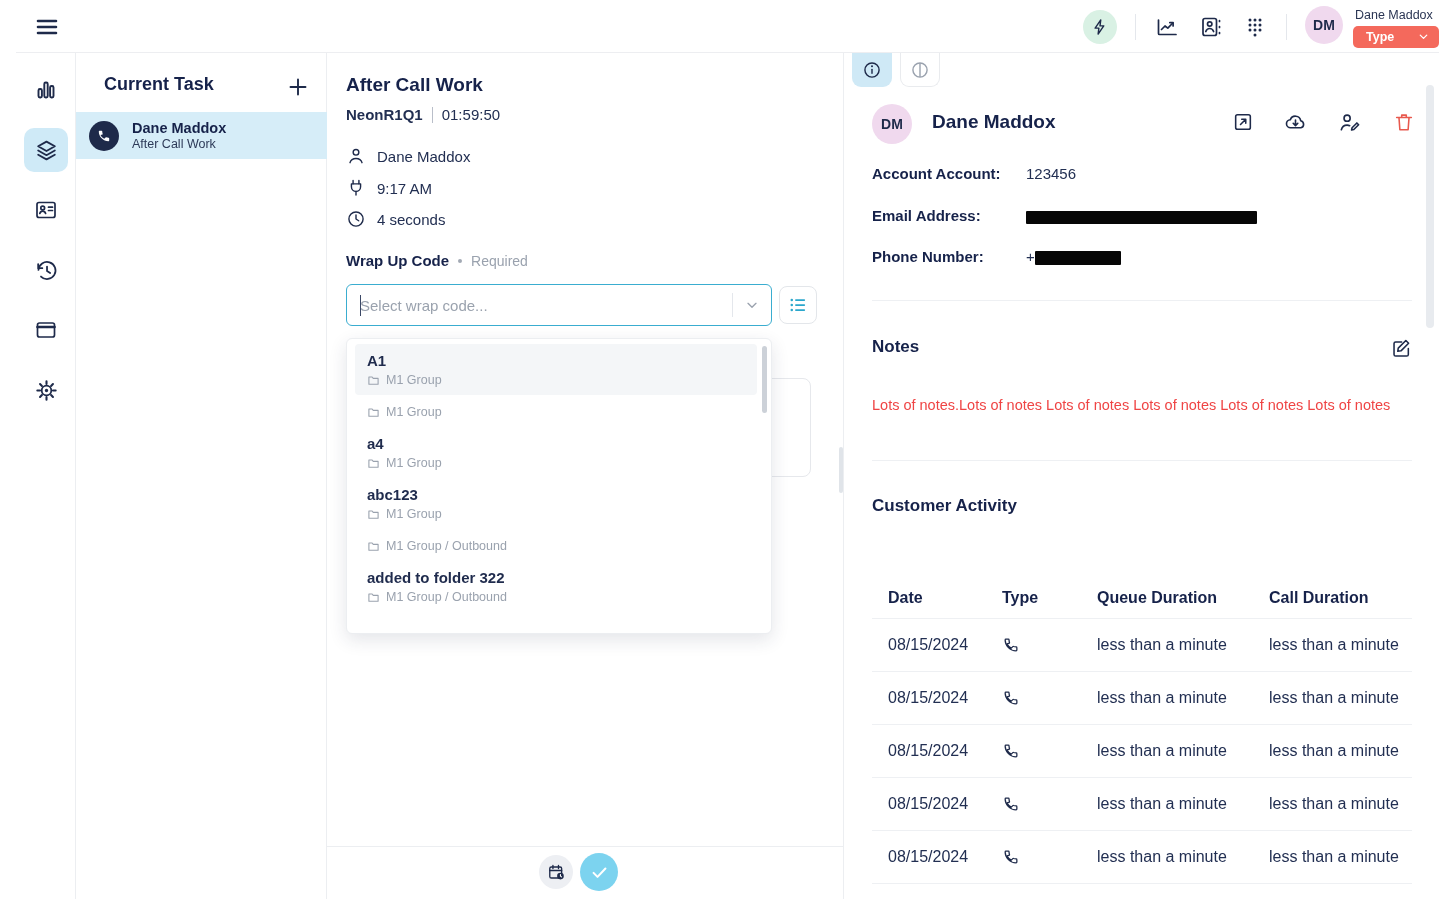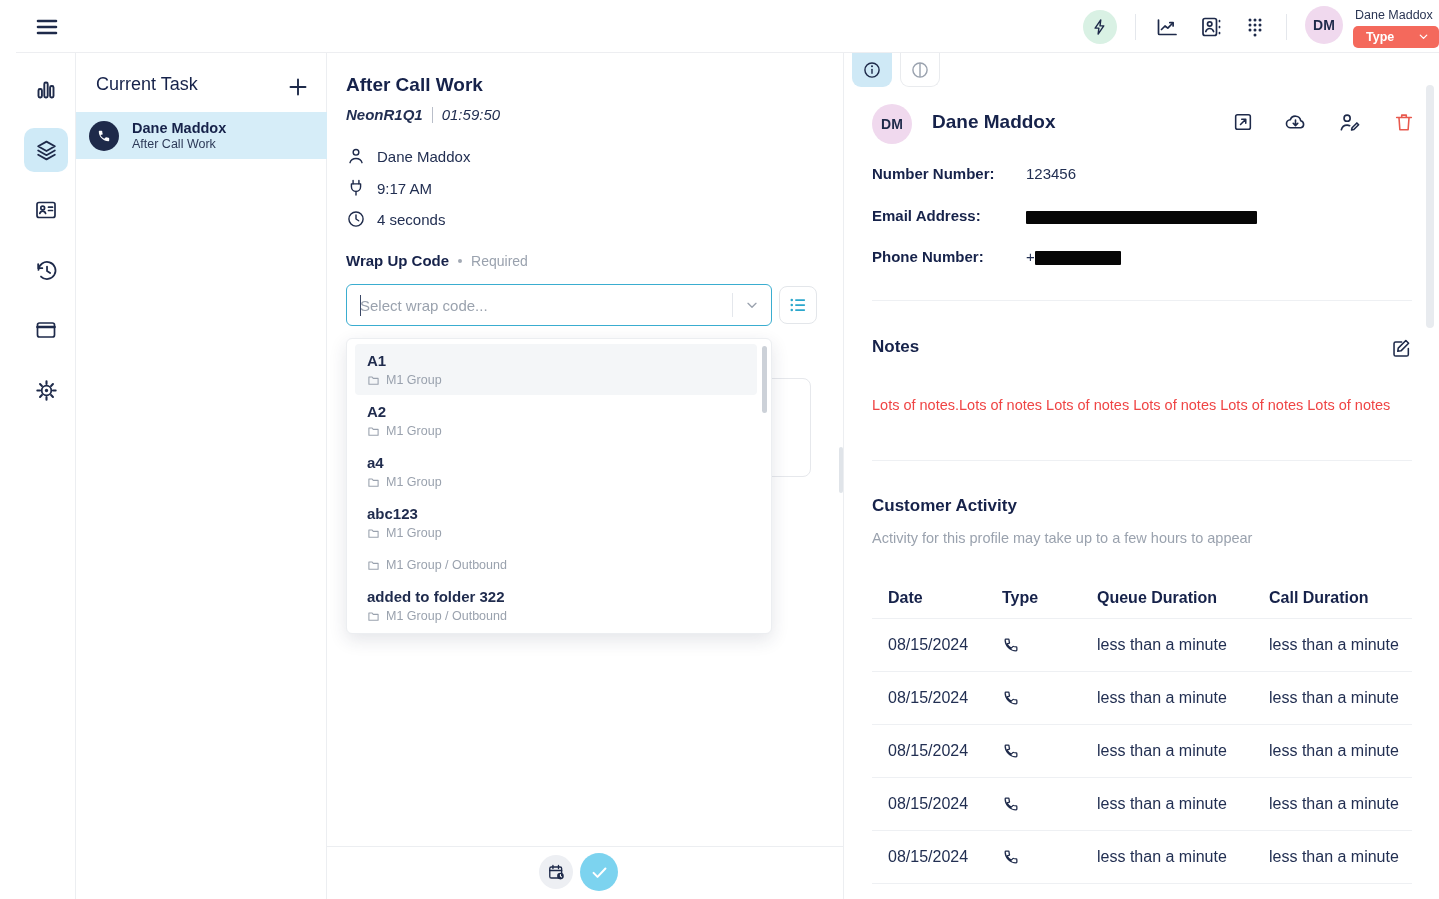--- a/index.html
+++ b/index.html
@@ -29,33 +29,33 @@
     cursor:pointer; }
 
   
   .rail { position:absolute; left:0; top:53px; width:60px; height:846px; border-right:1px solid #eceef1; background:#fff; }
   .rail-item { position:absolute; left:8px; width:44px; height:44px; border-radius:10px;
     display:flex; align-items:center; justify-content:center; cursor:pointer; }
   .rail-item.active { background:#cfeaf7; }
 
   
   .tasks { position:absolute; left:60px; top:53px; width:251px; height:846px; border-right:1px solid #eceef1; background:#fff; }
-  .tasks-header { position:absolute; left:20px; top:21px; font-size:18px; font-weight:normal; color:#16224a; }
+  .tasks-header { position:absolute; left:28px; top:21px; font-size:18px; font-weight:bold; color:#16224a; }
   .tasks-add { position:absolute; right:16px; top:22px; width:24px; height:24px; cursor:pointer; }
   .task-item { position:absolute; left:0; top:59px; width:251px; height:47px; background:#d6edf8;
     display:flex; align-items:center; padding-left:13px; gap:13px; cursor:pointer; }
   .task-avatar { width:30px; height:30px; border-radius:50%; background:#1e2a4a; display:flex;
     align-items:center; justify-content:center; }
   .task-name { font-size:14.5px; font-weight:bold; color:#16224a; line-height:17px; }
   .task-sub { font-size:12.5px; color:#2d3a58; }
 
   
   .detail { position:absolute; left:311px; top:53px; width:517px; height:846px; background:#fff; border-right:1px solid #eceef1; }
   .detail-title { position:absolute; left:19px; top:21px; font-size:19px; font-weight:bold; color:#16224a; }
-  .detail-sub { position:absolute; left:19px; top:53px; font-size:15px; color:#222f52; display:flex; align-items:center; gap:9px;font-style:italic; }
+  .detail-sub { position:absolute; left:19px; top:53px; font-size:15px; color:#222f52; display:flex; align-items:center; gap:9px; }
   .detail-sub b { font-weight:bold; }
   .pipe { width:1px; height:16px; background:#b9bec9; display:inline-block; }
   .info-row { position:absolute; left:19px; display:flex; align-items:center; gap:11px; font-size:15px; color:#222f52; }
   .label-row { position:absolute; left:19px; top:199px; display:flex; align-items:center; gap:9px; }
   .label-row .lbl { font-size:15px; font-weight:bold; color:#16224a; }
   .dot { width:4px; height:4px; border-radius:50%; background:#a2a9b4; }
   .req { font-size:14px; color:#9aa2ae; }
 
   .select-wrap { position:absolute; left:19px; top:231px; width:426px; height:42px;
     border:1.5px solid #3aadd0; border-radius:6px; background:#fff; display:flex; align-items:center; }
@@ -304,21 +304,20 @@
           <div class="dd-title">A1</div>
           <div class="dd-sub">
             <svg width="13" height="13" viewBox="0 0 24 24" stroke="#9aa2ae" stroke-width="2" fill="none" stroke-linejoin="round">
               <path d="M3.5 19V5.5h6l2 2.5h9V19z"></path>
             </svg>
             <span>M1 Group</span>
           </div>
         </div>
 
         <div class="dd-option">
-          <div class="dd-title">A2</div>
           <div class="dd-sub">
             <svg width="13" height="13" viewBox="0 0 24 24" stroke="#9aa2ae" stroke-width="2" fill="none" stroke-linejoin="round">
               <path d="M3.5 19V5.5h6l2 2.5h9V19z"></path>
             </svg>
             <span>M1 Group</span>
           </div>
         </div>
 
         <div class="dd-option">
           <div class="dd-title">a4</div>
@@ -416,21 +415,21 @@
           <path d="M3.5 19.5c.8-3.1 3.1-4.7 6-4.7 1 0 1.9.2 2.7.6"></path>
           <path d="M14.2 19.8l.5-2.3 5-5 1.8 1.8-5 5z"></path>
         </svg>
     </div>
     <div class="p-action" style="left:549px">
       <svg width="22" height="22" viewBox="0 0 24 24" stroke="#e8594e" stroke-width="1.7" fill="none" stroke-linecap="round" stroke-linejoin="round">
           <path d="M4 7h16M9.5 7V4.5h5V7M6.5 7l1 13.5h9l1-13.5"></path>
         </svg>
     </div>
 
-    <div class="field-label" style="top:112px">Number Number:</div>
+    <div class="field-label" style="top:112px">Account Account:</div>
     <div class="field-value" style="top:112px">123456</div>
 
     <div class="field-label" style="top:154px">Email Address:</div>
     <div class="field-value" style="top:154px"><span class="redact" style="width:231px;height:13px"></span></div>
 
     <div class="field-label" style="top:195px">Phone Number:</div>
     <div class="field-value" style="top:195px"><span>+</span><span class="redact" style="width:86px;height:14px"></span></div>
 
     <div class="hdiv" style="top:247px"></div>
 
@@ -439,21 +438,20 @@
       <svg class="ic" width="22" height="22" viewBox="0 0 24 24">
           <path d="M20 12.5V19a1.8 1.8 0 0 1-1.8 1.8H6.2A1.8 1.8 0 0 1 4.4 19V7.2a1.8 1.8 0 0 1 1.8-1.8h6.5"></path>
           <path d="M17.3 3.8l3 3-8.3 8.3-3.5.5.5-3.5z"></path>
         </svg>
     </div>
     <div class="notes-text">Lots of notes.Lots of notes Lots of notes Lots of notes Lots of notes Lots of notes</div>
 
     <div class="hdiv" style="top:407px"></div>
 
     <div class="sec-title" style="top:443px">Customer Activity</div>
-    <div class="act-sub">Activity for this profile may take up to a few hours to appear</div>
 
     <div class="act-table">
       <div class="act-row act-head">
         <div>Date</div>
         <div>Type</div>
         <div>Queue Duration</div>
         <div>Call Duration</div>
       </div>
 
         <div class="act-row">

